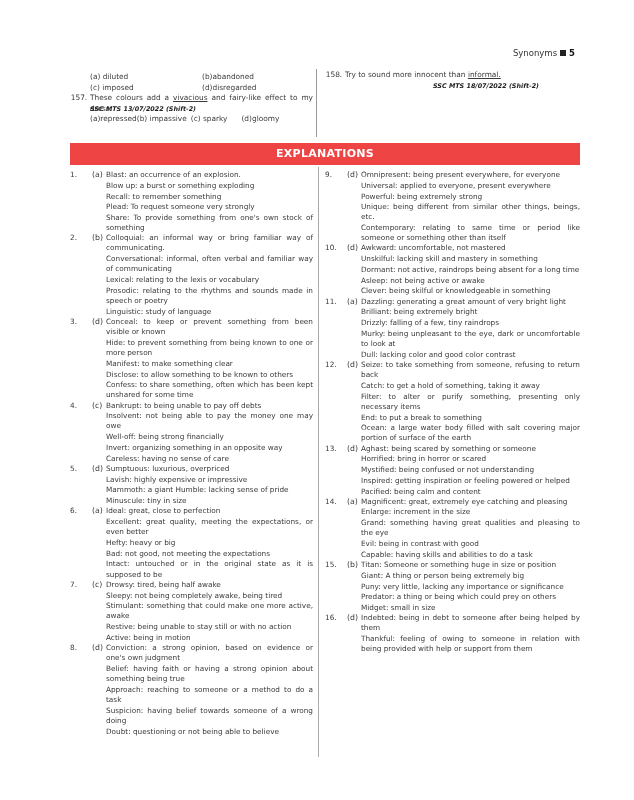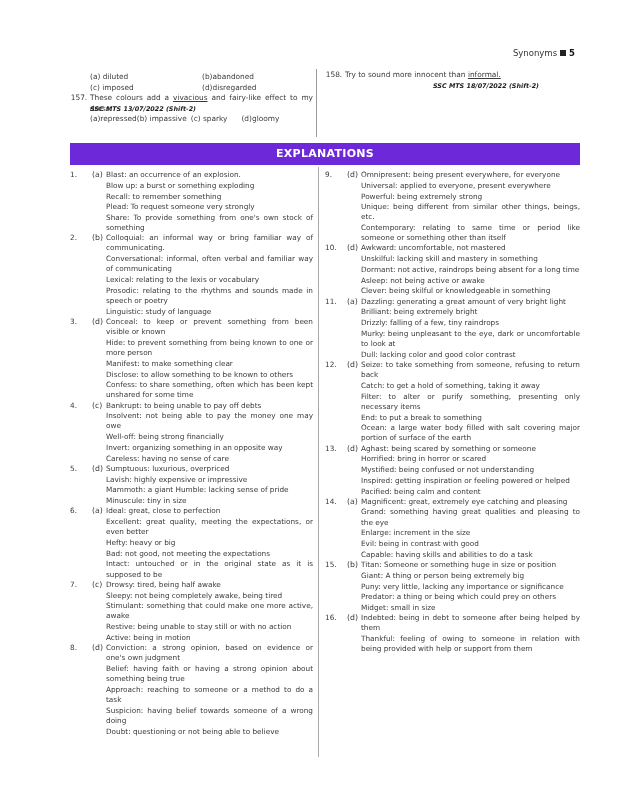--- a/index.html
+++ b/index.html
@@ -13,21 +13,21 @@
   .q-right { position:absolute; left:323px; top:70px; width:258px; font-size:7.4px; line-height:10.6px; }
   .vdiv-top { position:absolute; left:316px; top:69px; width:1px; height:68px; background:#999; }
   .opt-row { display:flex; }
   .opt-row span { display:inline-block; }
   .qnum { display:inline-block; width:22px;text-align:center; }
   .indent { padding-left:22px; }
   .u { text-decoration:underline; }
   .src { font-weight:bold; font-size:6.4px; color:#222;font-style:italic; }
   .tr { text-align:left; }
 
-  .exp-bar { position:absolute; left:70px; top:143px; width:510px; height:22px; background:#6d28d9;
+  .exp-bar { position:absolute; left:70px; top:143px; width:510px; height:22px; background:#ef4444;
              color:#fff; font-weight:bold; font-size:11px; text-align:center; line-height:22px; letter-spacing:0.3px; }
 
   .col { position:absolute; top:170px; font-size:7.3px; line-height:10.15px; }
   .col-left { left:70px; width:243px; }
   .col-right { left:325px; width:255px; }
   .vdiv { position:absolute; left:318px; top:167px; width:1px; height:590px; background:#aaa; }
   .entry { display:flex; }
   .enum { width:22px; flex:none; }
   .ebody { flex:1; }
   .ans { display:flex; }
@@ -259,22 +259,22 @@
         <div class="syn">Pacified: being calm and content</div>
       </div>
     </div>
     <div class="entry">
       <span class="enum">14.</span>
       <div class="ebody">
         <div class="ans">
           <span class="alet">(a)</span>
           <span class="aline">Magnificent: great, extremely eye catching and pleasing</span>
         </div>
+        <div class="syn">Enlarge: increment in the size</div>
         <div class="syn">Grand: something having great qualities and pleasing to the eye</div>
-        <div class="syn">Enlarge: increment in the size</div>
         <div class="syn">Evil: being in contrast with good</div>
         <div class="syn">Capable: having skills and abilities to do a task</div>
       </div>
     </div>
     <div class="entry">
       <span class="enum">15.</span>
       <div class="ebody">
         <div class="ans">
           <span class="alet">(b)</span>
           <span class="aline">Titan: Someone or something huge in size or position</span>

